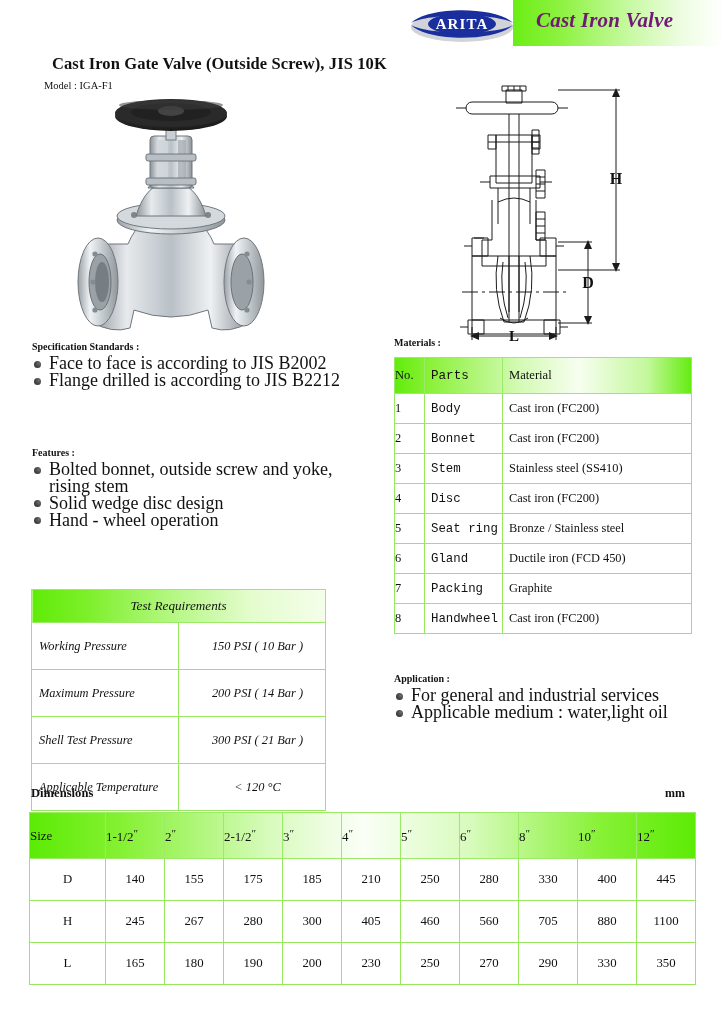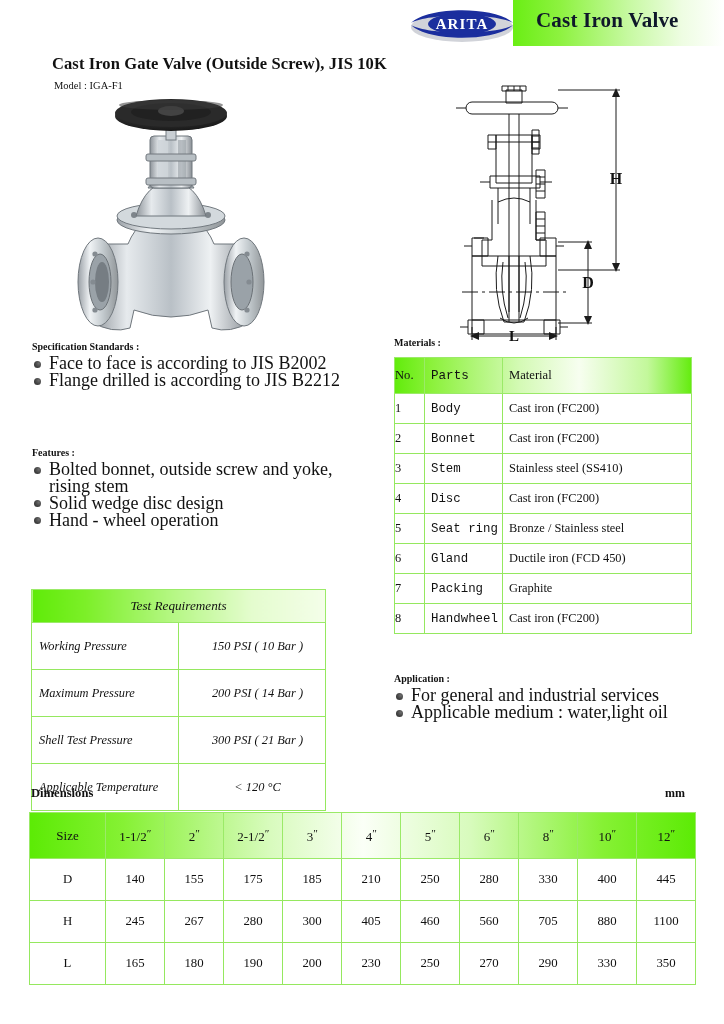--- a/index.html
+++ b/index.html
@@ -25,40 +25,41 @@
     left: 513px; top: 0;
     width: 211px; height: 46px;
     background: linear-gradient(to right, #6aee14 0%, #8df23f 22%, #c7f9a2 55%, #eefde2 80%, #ffffff 100%);
   }
   .header-title {
     position: absolute;
     left: 536px; top: 8px;
     font-size: 21px;
     font-weight: bold;
     letter-spacing: .2px;
-    color: #0f172a;
+    color: #701a75;
     z-index: 4;
+    font-style: italic;
   }
   .logo {
     position: absolute;
     left: 406px; top: 2px;
     width: 112px; height: 44px;
   }
 
   
   .doc-title {
     position: absolute;
     left: 52px; top: 54px;
     font-size: 16.5px;
     font-weight: bold;
     letter-spacing: .1px;
   }
   .doc-model {
     position: absolute;
-    left: 54px; top: 80px;
+    left: 44px; top: 80px;
     font-size: 10.5px;
   }
 
   
   .photo {
     position: absolute;
     left: 62px; top: 96px;
     width: 218px; height: 238px;
   }
 
@@ -164,21 +165,21 @@
     font-weight: bold;
   }
   #dim-table {
     position: absolute;
     left: 29px; top: 812px;
     width: 667px;
     table-layout: fixed;
   }
   #dim-table th {
     height: 46px;
-    text-align: center;
+    text-align: left;
     font-size: 13px;
     border-color: #9bea68;
   }
   #dim-table thead tr {
     background: linear-gradient(to right, #5ceb05 0%, #86f134 14%, #d8fbbd 36%, #fbfff7 50%, #d8fbbd 66%, #86f134 86%, #5ceb05 100%);
   }
   #dim-table td {
     height: 42px;
     text-align: center;
     font-size: 12.8px;

